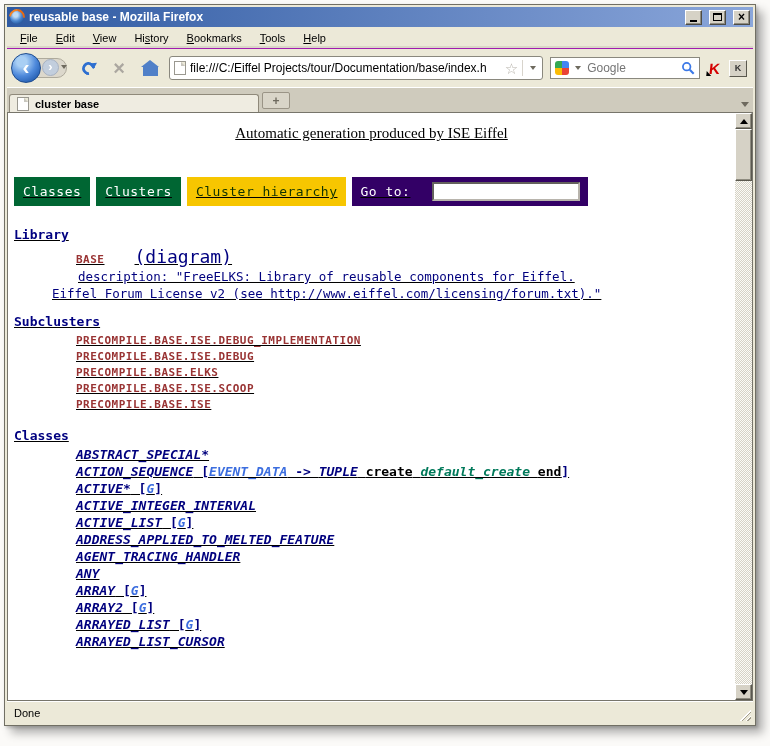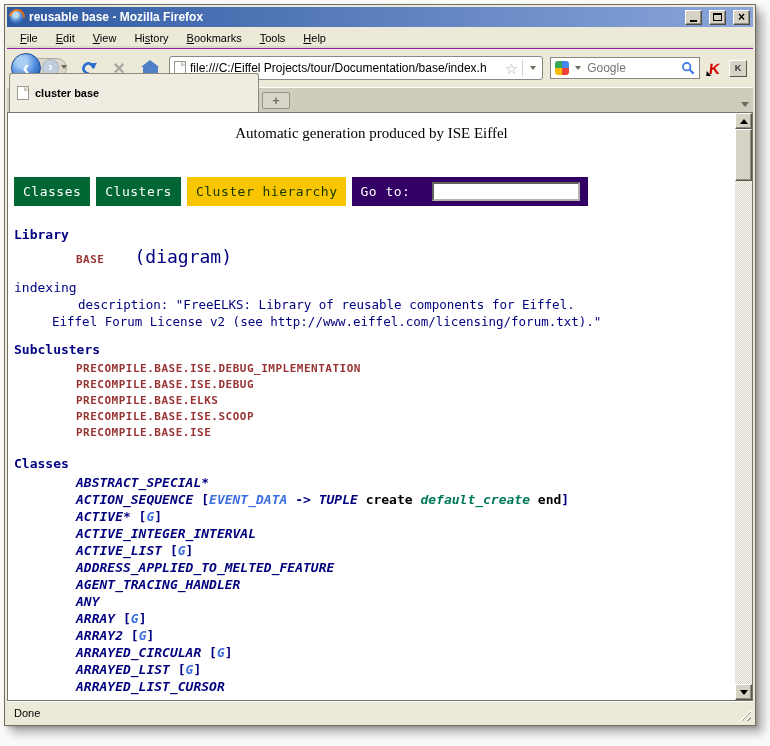--- a/index.html
+++ b/index.html
@@ -78,33 +78,33 @@
   .kasp-icon { position:relative; font-size:15px; font-weight:bold; color:#D40000;
                transform:skewX(-6deg); padding:0 2px; }
   .kasp-icon::after { content:''; position:absolute; left:0; bottom:1px; width:0; height:0;
                border-bottom:5px solid #000; border-right:5px solid transparent; }
   .kbtn { width:18px; height:17px; background:#D6D2C6; border:1px solid;
           border-color:#FFFFFF #5A584E #5A584E #FFFFFF; font-size:9px; font-weight:bold;
           color:#333; display:flex; align-items:center; justify-content:center; }
 
   .tabbar { height:25px; flex:0 0 25px; background:#CFCBBD; display:flex; align-items:flex-end;
             padding:2px 4px 0 2px; gap:3px; border-top:1px solid #FFFFFF; position:relative; }
-  .tab-active { width:250px; height:39px; background:#EFECE1; border:1px solid #8F897A;
+  .tab-active { width:250px; height:18px; background:#EFECE1; border:1px solid #8F897A;
             border-bottom:none; border-radius:3px 3px 0 0; display:flex; align-items:center;
             gap:6px; padding:0 7px; font-size:11px; font-weight:bold; color:#000; }
   .newtab-btn { width:28px; height:17px; margin-bottom:3px; background:#D9D5C8; border:1px solid #9A9486;
             border-radius:2px; display:flex; align-items:center; justify-content:center;
             color:#6E6A5E; font-size:12px; font-weight:bold; }
   .tablist-btn { position:absolute; right:4px; bottom:5px; width:0; height:0;
             border-left:4px solid transparent; border-right:4px solid transparent;
             border-top:5px solid #6E6A5E; }
 
   
   .browser-content { flex:1; display:flex; background:#fff; border:1px solid #77756B;
-                     overflow:hidden; min-height:0; }
+                     overflow:hidden; min-height:0;text-decoration:underline; }
   .doc { flex:1; overflow:hidden; min-width:0; }
 
   .scrollbar { flex:0 0 17px; width:17px; display:flex; flex-direction:column;
                background-color:#FBFBF7;
                background-image:linear-gradient(45deg,#D6D2C6 25%,transparent 25%,transparent 75%,#D6D2C6 75%),
                                 linear-gradient(45deg,#D6D2C6 25%,transparent 25%,transparent 75%,#D6D2C6 75%);
                background-size:2px 2px; background-position:0 0,1px 1px; }
   .sb-btn { height:16px; flex:0 0 16px; background:#D6D2C6; border:1px solid;
             border-color:#FFFFFF #5A584E #5A584E #FFFFFF; box-shadow:inset -1px -1px 0 #8F8C80;
             display:flex; align-items:center; justify-content:center; }
@@ -245,21 +245,20 @@
         </span>
       </div>
 
       <div class="doc-body">
         <div class="sect-head lib-head">Library</div>
         <div class="lib-line">
           <span class="small-red">BASE</span>
           <span class="note-blue">(diagram)</span>
         </div>
 
-        <div class="idx-head">indexing</div>
         <div class="idx-line1">description: "FreeELKS: Library of reusable components for Eiffel.</div>
         <div class="idx-line2">Eiffel Forum License v2 (see http://www.eiffel.com/licensing/forum.txt)."</div>
 
         <div class="sect-head subc-head">Subclusters</div>
         <div class="subc-list" id="subclusters-list">
             <div class="sub-item">PRECOMPILE.BASE.ISE.DEBUG_IMPLEMENTATION</div>
             <div class="sub-item">PRECOMPILE.BASE.ISE.DEBUG</div>
             <div class="sub-item">PRECOMPILE.BASE.ELKS</div>
             <div class="sub-item">PRECOMPILE.BASE.ISE.SCOOP</div>
             <div class="sub-item">PRECOMPILE.BASE.ISE</div>
@@ -270,21 +269,20 @@
             <div class="class-row"><span class="seg-c">ABSTRACT_SPECIAL*</span></div>
             <div class="class-row"><span class="seg-c">ACTION_SEQUENCE</span><span class="seg-p"> [</span><span class="seg-g">EVENT_DATA</span><span class="seg-p"> -&gt; </span><span class="seg-c">TUPLE</span><span class="seg-p"> </span><span class="seg-k">create</span><span class="seg-p"> </span><span class="seg-f">default_create</span><span class="seg-p"> </span><span class="seg-k">end</span><span class="seg-p">]</span></div>
             <div class="class-row"><span class="seg-c">ACTIVE*</span><span class="seg-p"> [</span><span class="seg-g">G</span><span class="seg-p">]</span></div>
             <div class="class-row"><span class="seg-c">ACTIVE_INTEGER_INTERVAL</span></div>
             <div class="class-row"><span class="seg-c">ACTIVE_LIST</span><span class="seg-p"> [</span><span class="seg-g">G</span><span class="seg-p">]</span></div>
             <div class="class-row"><span class="seg-c">ADDRESS_APPLIED_TO_MELTED_FEATURE</span></div>
             <div class="class-row"><span class="seg-c">AGENT_TRACING_HANDLER</span></div>
             <div class="class-row"><span class="seg-c">ANY</span></div>
             <div class="class-row"><span class="seg-c">ARRAY</span><span class="seg-p"> [</span><span class="seg-g">G</span><span class="seg-p">]</span></div>
             <div class="class-row"><span class="seg-c">ARRAY2</span><span class="seg-p"> [</span><span class="seg-g">G</span><span class="seg-p">]</span></div>
-            <div class="class-row"><span class="seg-c">ARRAYED_CIRCULAR</span><span class="seg-p"> [</span><span class="seg-g">G</span><span class="seg-p">]</span></div>
             <div class="class-row"><span class="seg-c">ARRAYED_LIST</span><span class="seg-p"> [</span><span class="seg-g">G</span><span class="seg-p">]</span></div>
             <div class="class-row"><span class="seg-c">ARRAYED_LIST_CURSOR</span></div>
           </div>
       </div>
     </div>
 
     <div class="scrollbar">
       <span class="sb-btn">
           <span class="arr-up"></span>
         </span>

